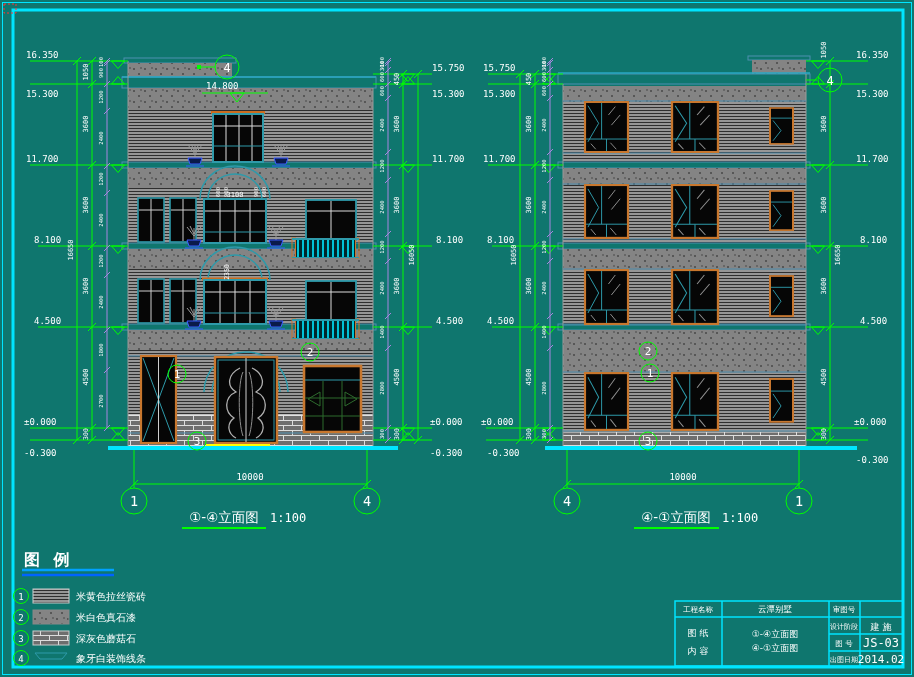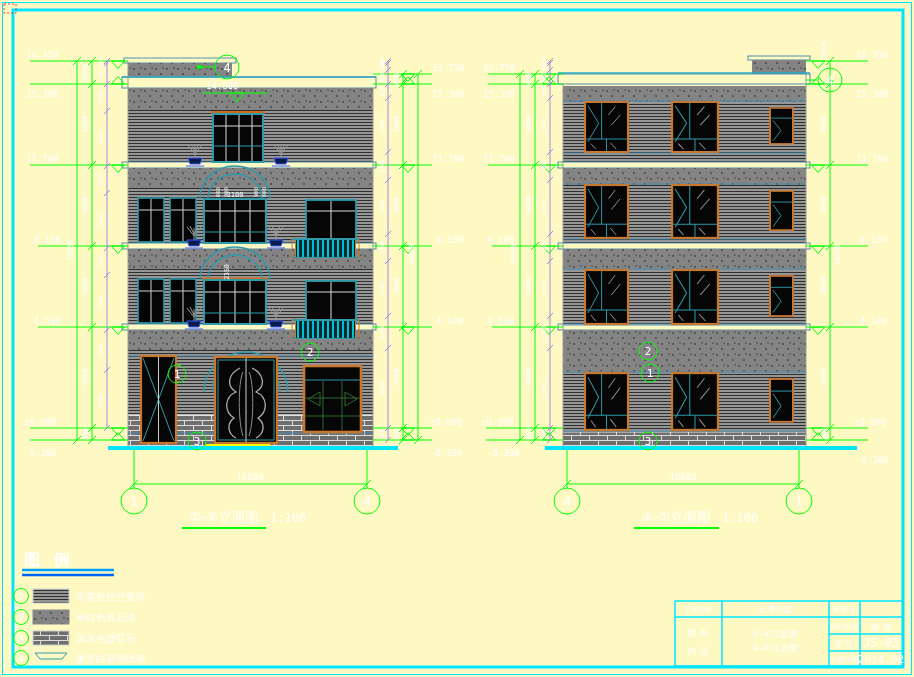--- a/index.html
+++ b/index.html
@@ -1,16 +1,16 @@
 <!DOCTYPE html>
 <html><head>
 <meta charset="utf-8">
 <style>
 html,body{margin:0;padding:0;background:#000;}
-.canvas{position:relative;width:914px;height:677px;background:#fef9c3;overflow:hidden;}
+.canvas{position:relative;width:914px;height:677px;background:#0f766e;overflow:hidden;}
 svg{position:absolute;left:0;top:0;}
 text{fill:#fff;font-family:"DejaVu Sans Mono",monospace;}
 .cj{font-family:"DejaVu Sans",sans-serif;}
 .s5{font-size:5.5px}.s6{font-size:6.5px}.s7{font-size:7px}.s75{font-size:7.5px}.s8{font-size:8.5px}
 .s9{font-size:9px}.s10{font-size:10px}.s11{font-size:11px}.s12{font-size:12px}.s13{font-size:13.5px}
 .am{text-anchor:middle}
 .gl{stroke:#00ff00;fill:none;stroke-width:1}
 .pl{stroke:#a886e0;fill:none;stroke-width:1}
 .bl{stroke:#4e8fb0;fill:none;stroke-width:1}
 .cy{stroke:#00e5ff;fill:none}

